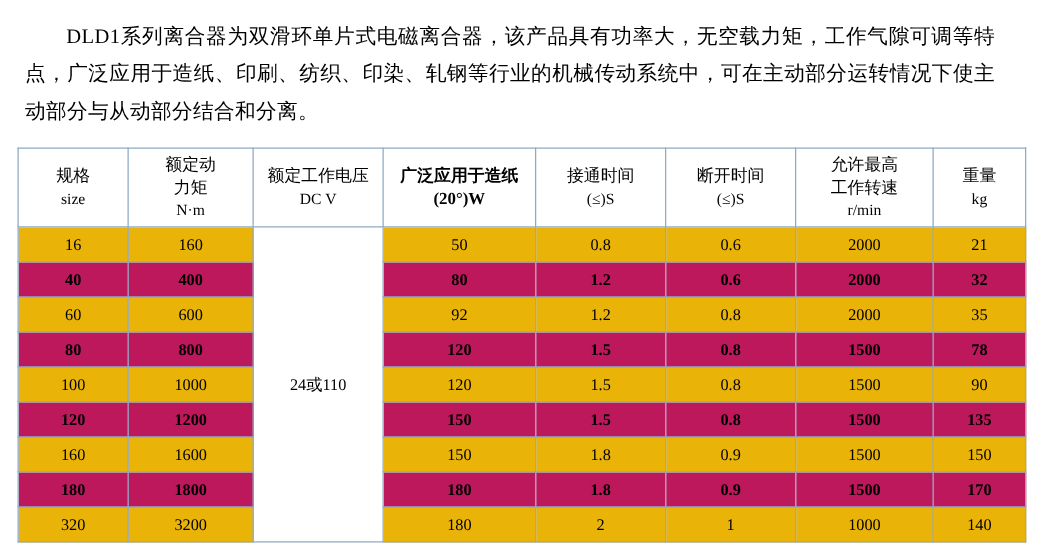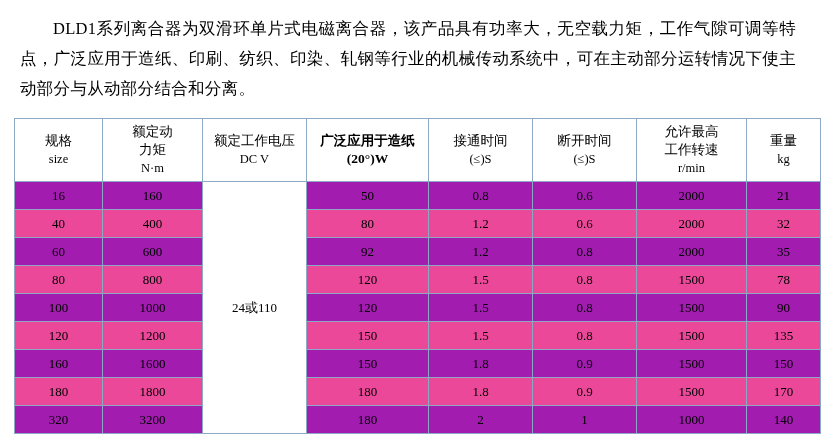--- a/index.html
+++ b/index.html
@@ -62,24 +62,25 @@
     font-weight: bold;
     font-size: 13.5px;
     display: block;
   }
   tbody td {
     height: 27px;
     font-size: 13.5px;
     font-family: "Liberation Serif", serif;
   }
   tbody tr.alt td {
-    background: #ec4899;
+    background: #be185d;
+    font-weight: bold;
   }
   tbody tr.plain td {
-    background: #a21caf;
+    background: #eab308;
   }
   td.voltage {
     font-size: 13.5px;
     background: #ffffff !important;
   }
   .col1 { width: 88px; }
   .col2 { width: 100px; }
   .col3 { width: 104px; }
   .col4 { width: 122px; }
   .col5 { width: 104px; }

